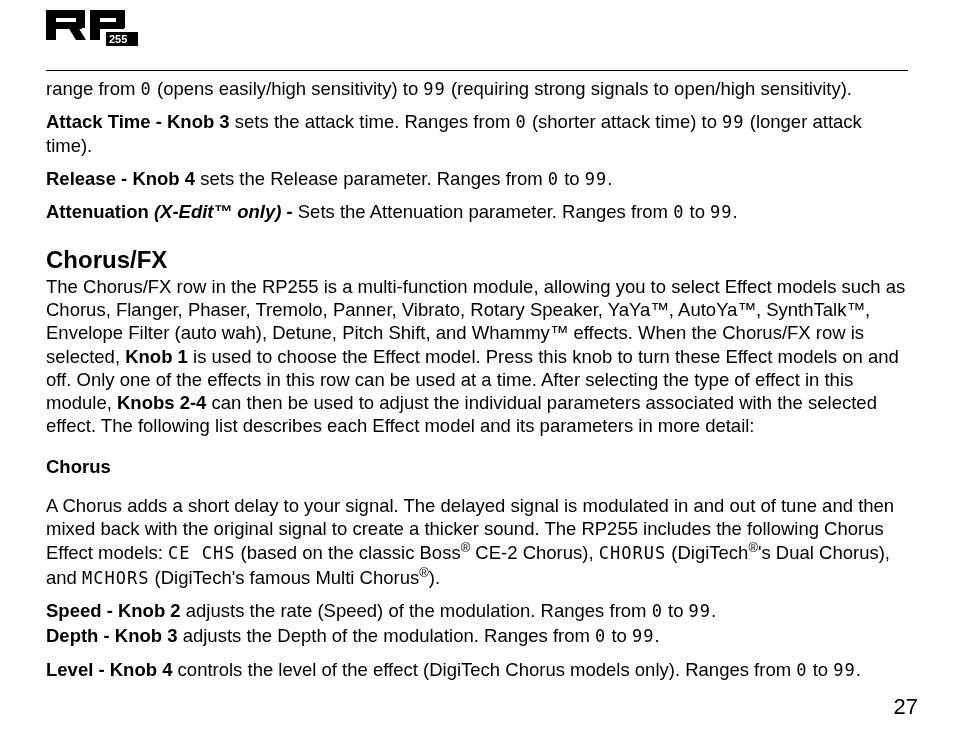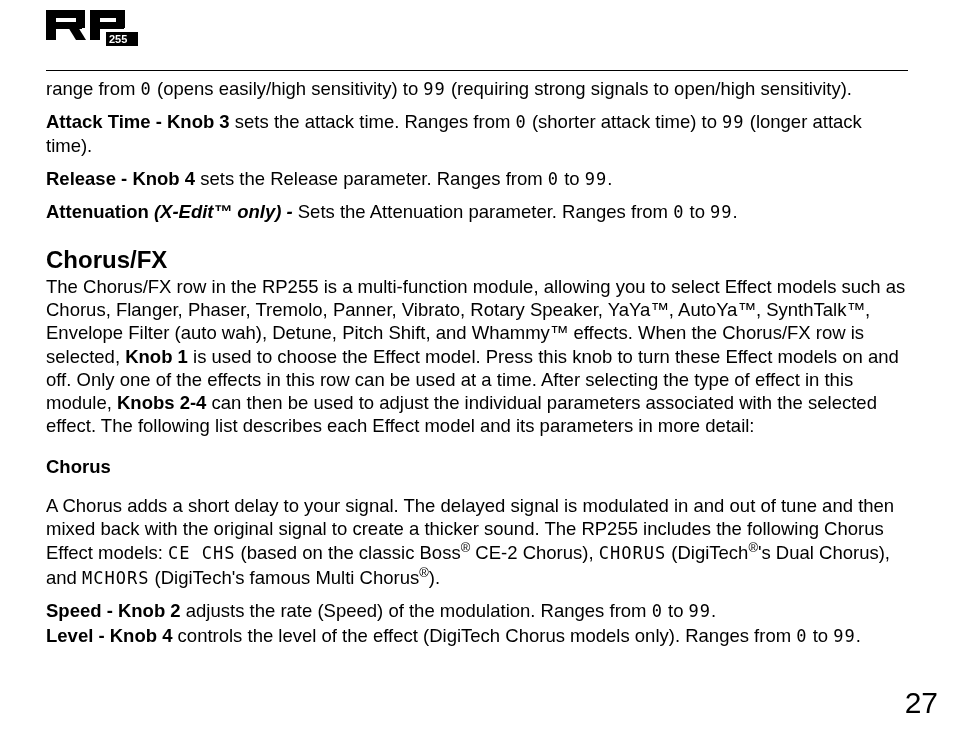--- a/index.html
+++ b/index.html
@@ -44,23 +44,23 @@
     margin-top: 22px;
     margin-bottom: 0px;
   }
   .lcd {
     font-family: monospace;
     letter-spacing: 1px;
     font-size: 17px;
   }
   .pagenum {
     position: absolute;
-    right: 16px;
+    right: 36px;
     bottom: 18px;
-    font-size: 30px;
+    font-size: 22px;
   }
   sup { font-size: 0.7em; }
 </style>
 </head>
 <body>
 
 <div class="page">
   <div class="logo-row">
     <span class="logo">
       <svg width="110" height="38" viewBox="0 0 110 38">
@@ -111,20 +111,23 @@
     <p class="para" style="margin-top:18px; margin-bottom:0">
       <b>Chorus</b>
     </p>
     <p class="para" style="margin-top:16px">
       <span>A Chorus adds a short delay to your signal.  The delayed signal is modulated in and out of tune and then mixed back with the original signal to create a thicker sound.  The RP255 includes the following Chorus Effect models: </span><span class="lcd">CE  CHS</span><span> (based on the classic Boss</span><sup>®</sup><span> CE-2 Chorus), </span><span class="lcd">CHORUS</span><span> (DigiTech</span><sup>®</sup><span>'s Dual Chorus), and </span><span class="lcd">MCHORS</span><span> (DigiTech's famous Multi Chorus</span><sup>®</sup><span>).</span>
     </p>
 
     <p class="para-tight indent">
       <b>Speed - Knob 2</b><span> adjusts the rate (Speed) of the modulation.  Ranges from </span><span class="lcd">0</span><span> to </span><span class="lcd">99</span><span>.</span>
     </p>
+    <p class="para indent" style="margin-top:0">
+      <b>Depth - Knob 3</b><span> adjusts the Depth of the modulation.  Ranges from </span><span class="lcd">0</span><span> to </span><span class="lcd">99</span><span>.</span>
+    </p>
 
     <p class="para indent">
       <b>Level - Knob 4</b><span> controls the level of the effect (DigiTech Chorus models only).  Ranges from </span><span class="lcd">0</span><span> to </span><span class="lcd">99</span><span>.</span>
     </p>
 
   </div>
 </div>
 
 <div class="pagenum">27</div>
 

